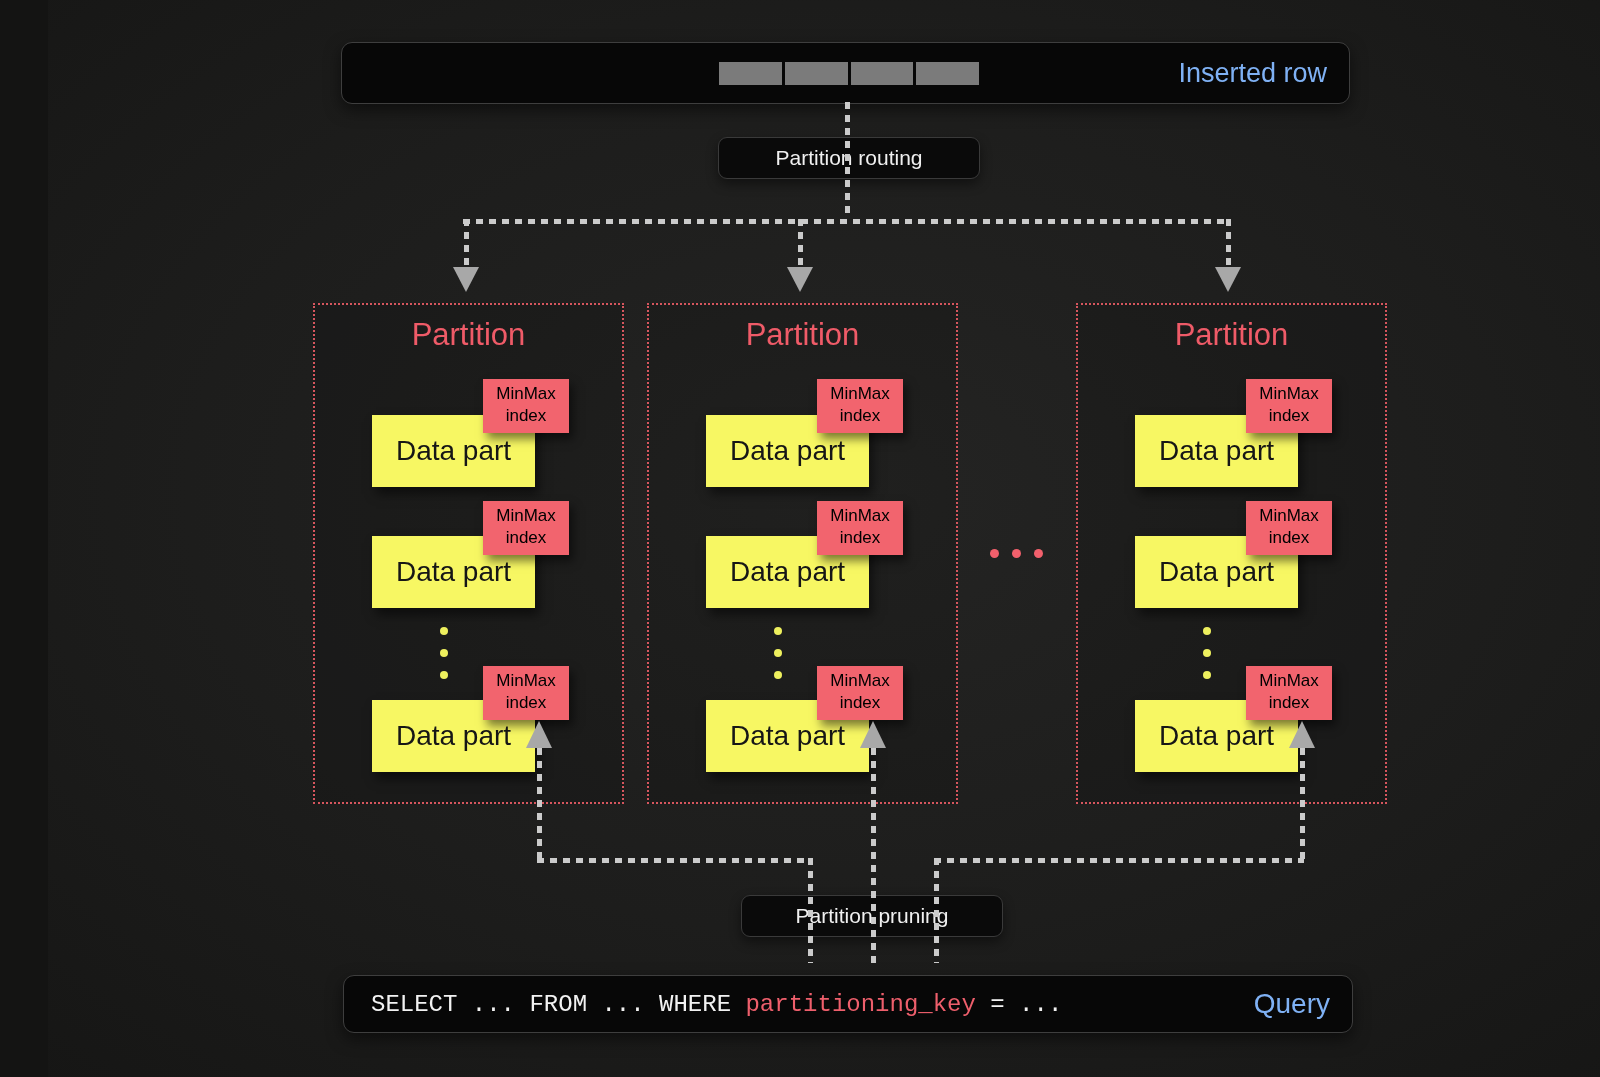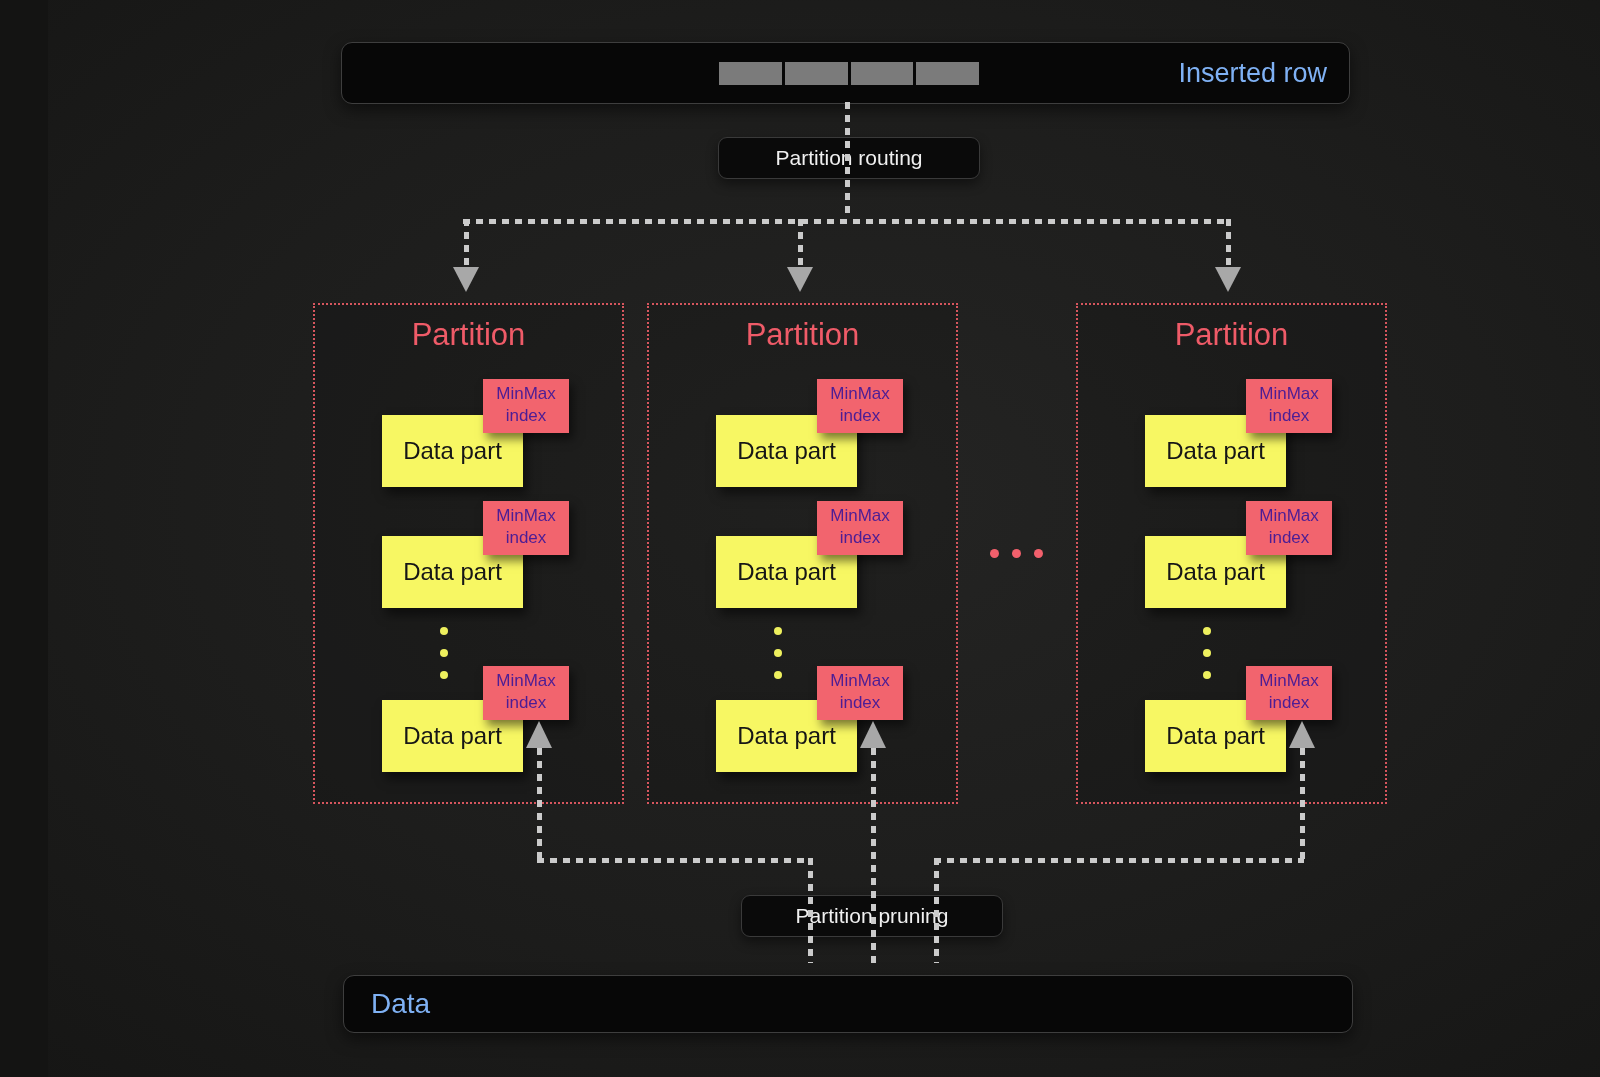--- a/index.html
+++ b/index.html
@@ -30,26 +30,26 @@
   .segbar .seg{flex:1;background:#7b7b7b;}
   .blue-label{color:#7fb1f4;font-size:27px;}
   
   .partition{
     top:303px;width:307px;height:497px;
     border:2px dotted #d6565e;background:rgba(0,0,0,0.10);
   }
   .ptitle{position:absolute;top:12px;left:0;width:100%;text-align:center;color:#ef5b68;font-size:31px;}
   .minmax{
     position:absolute;left:168px;width:86px;height:54px;z-index:3;
-    background:#f2646e;color:#4c1d95;font-size:17px;line-height:1.3;text-align:center;
+    background:#f2646e;color:#000000;font-size:17px;line-height:1.3;text-align:center;
     padding-top:4px;box-sizing:border-box;box-shadow:4px 6px 9px rgba(0,0,0,.5);
   }
   .datapart{
-    position:absolute;left:67px;width:141px;height:72px;z-index:2;
-    background:#f7f763;color:#161616;font-size:24px;
+    position:absolute;left:57px;width:163px;height:72px;z-index:2;
+    background:#f7f763;color:#161616;font-size:28px;
     display:flex;align-items:center;justify-content:center;
     box-shadow:4px 7px 10px rgba(0,0,0,.5);
   }
   .mm1{top:74px;} .dp1{top:110px;}
   .mm2{top:196px;} .dp2{top:231px;}
   .mm3{top:361px;} .dp3{top:395px;}
   .vdots{position:absolute;left:125px;top:322px;width:8px;}
   .dot-y{width:8px;height:8px;border-radius:50%;background:#eef05e;margin-bottom:14px;}
   .dot-r{position:absolute;width:9px;height:9px;border-radius:50%;background:#f2606c;}
   
@@ -148,16 +148,17 @@
   <div class="arrow-up abs lines" style="left:1241px;top:721px;"></div>
   <div class="dash-v abs lines" style="left:1252px;top:748px;height:115px;"></div>
   <div class="dash-h abs lines" style="left:886px;top:858px;width:370px;"></div>
   <div class="dash-v abs lines" style="left:886px;top:858px;height:105px;"></div>
 
   <div class="chip abs" style="left:693px;top:895px;width:260px;height:40px;justify-content:center;">
     <span>Partition pruning</span>
   </div>
 
   <div class="panel abs" style="left:295px;top:975px;width:1010px;height:58px;display:flex;align-items:center;justify-content:space-between;padding:0 22px 0 27px;box-sizing:border-box;">
-    <div class="blue-label" style="font-size:28px;">Data</div>
+    <div class="sql"><span>SELECT ... FROM ... WHERE </span><span class="key">partitioning_key</span><span> = ...</span></div>
+    <div class="blue-label" style="font-size:28px;">Query</div>
   </div>
 
 </div>
 
 </body></html>

